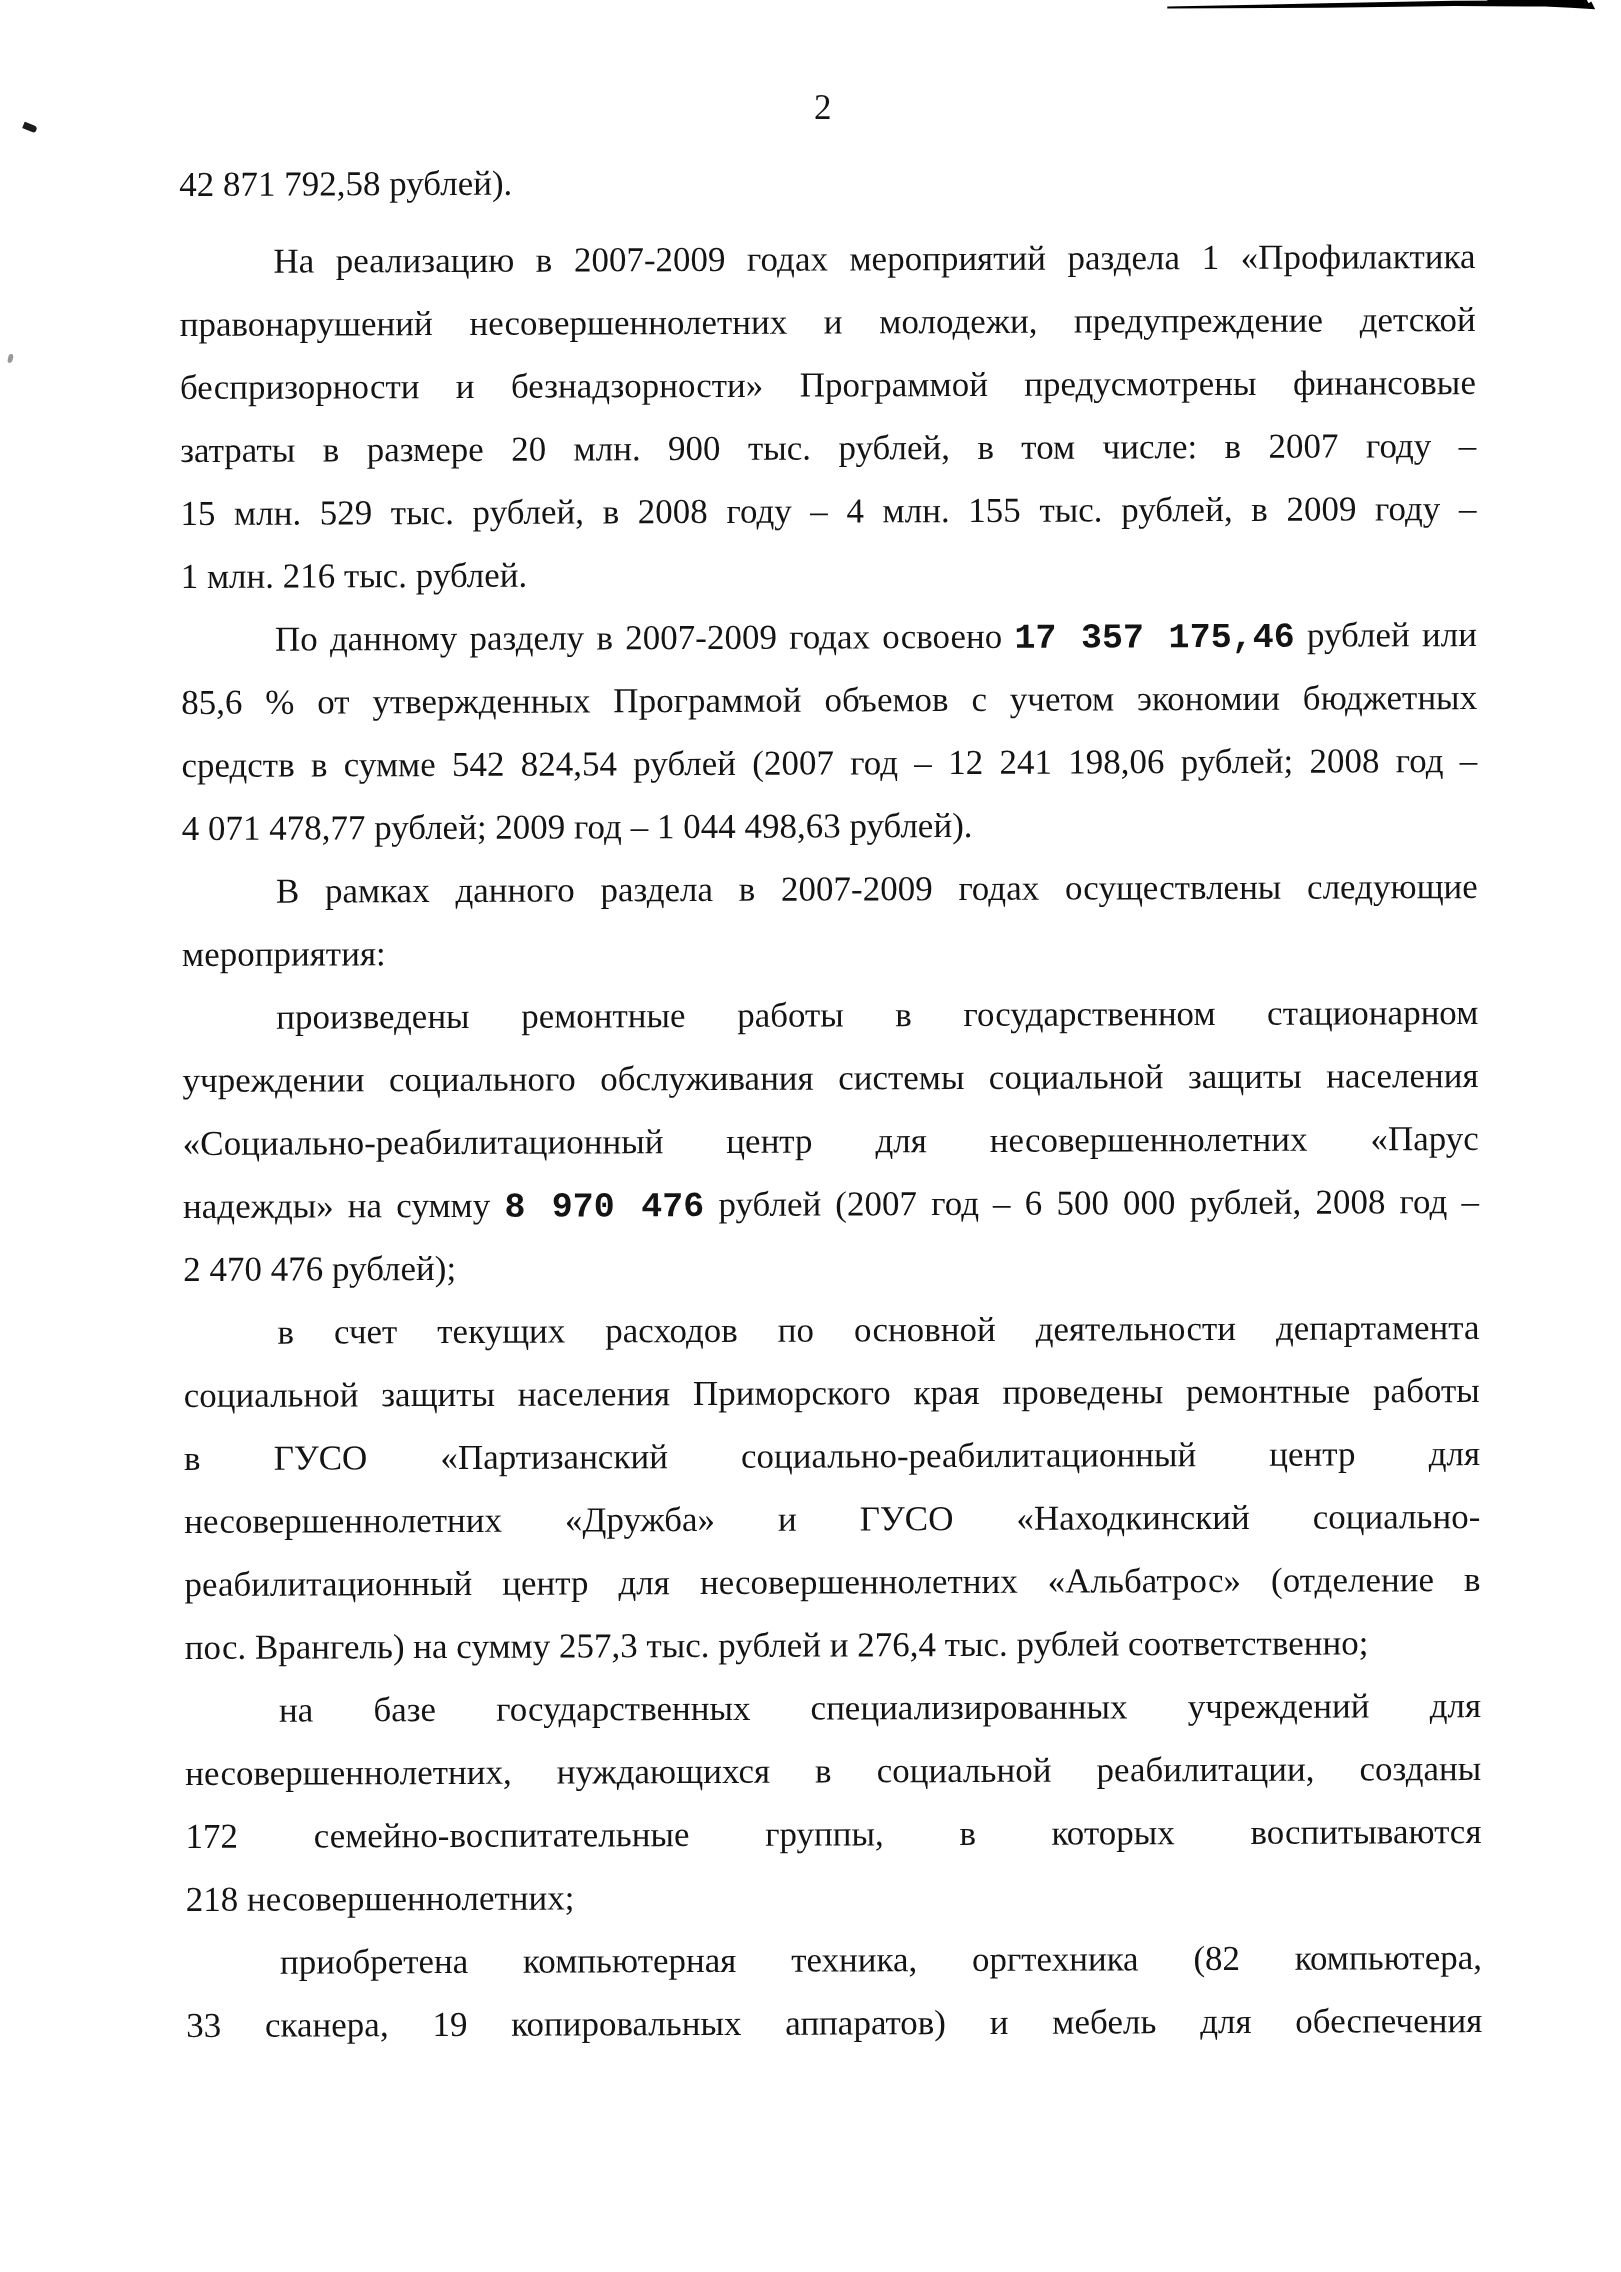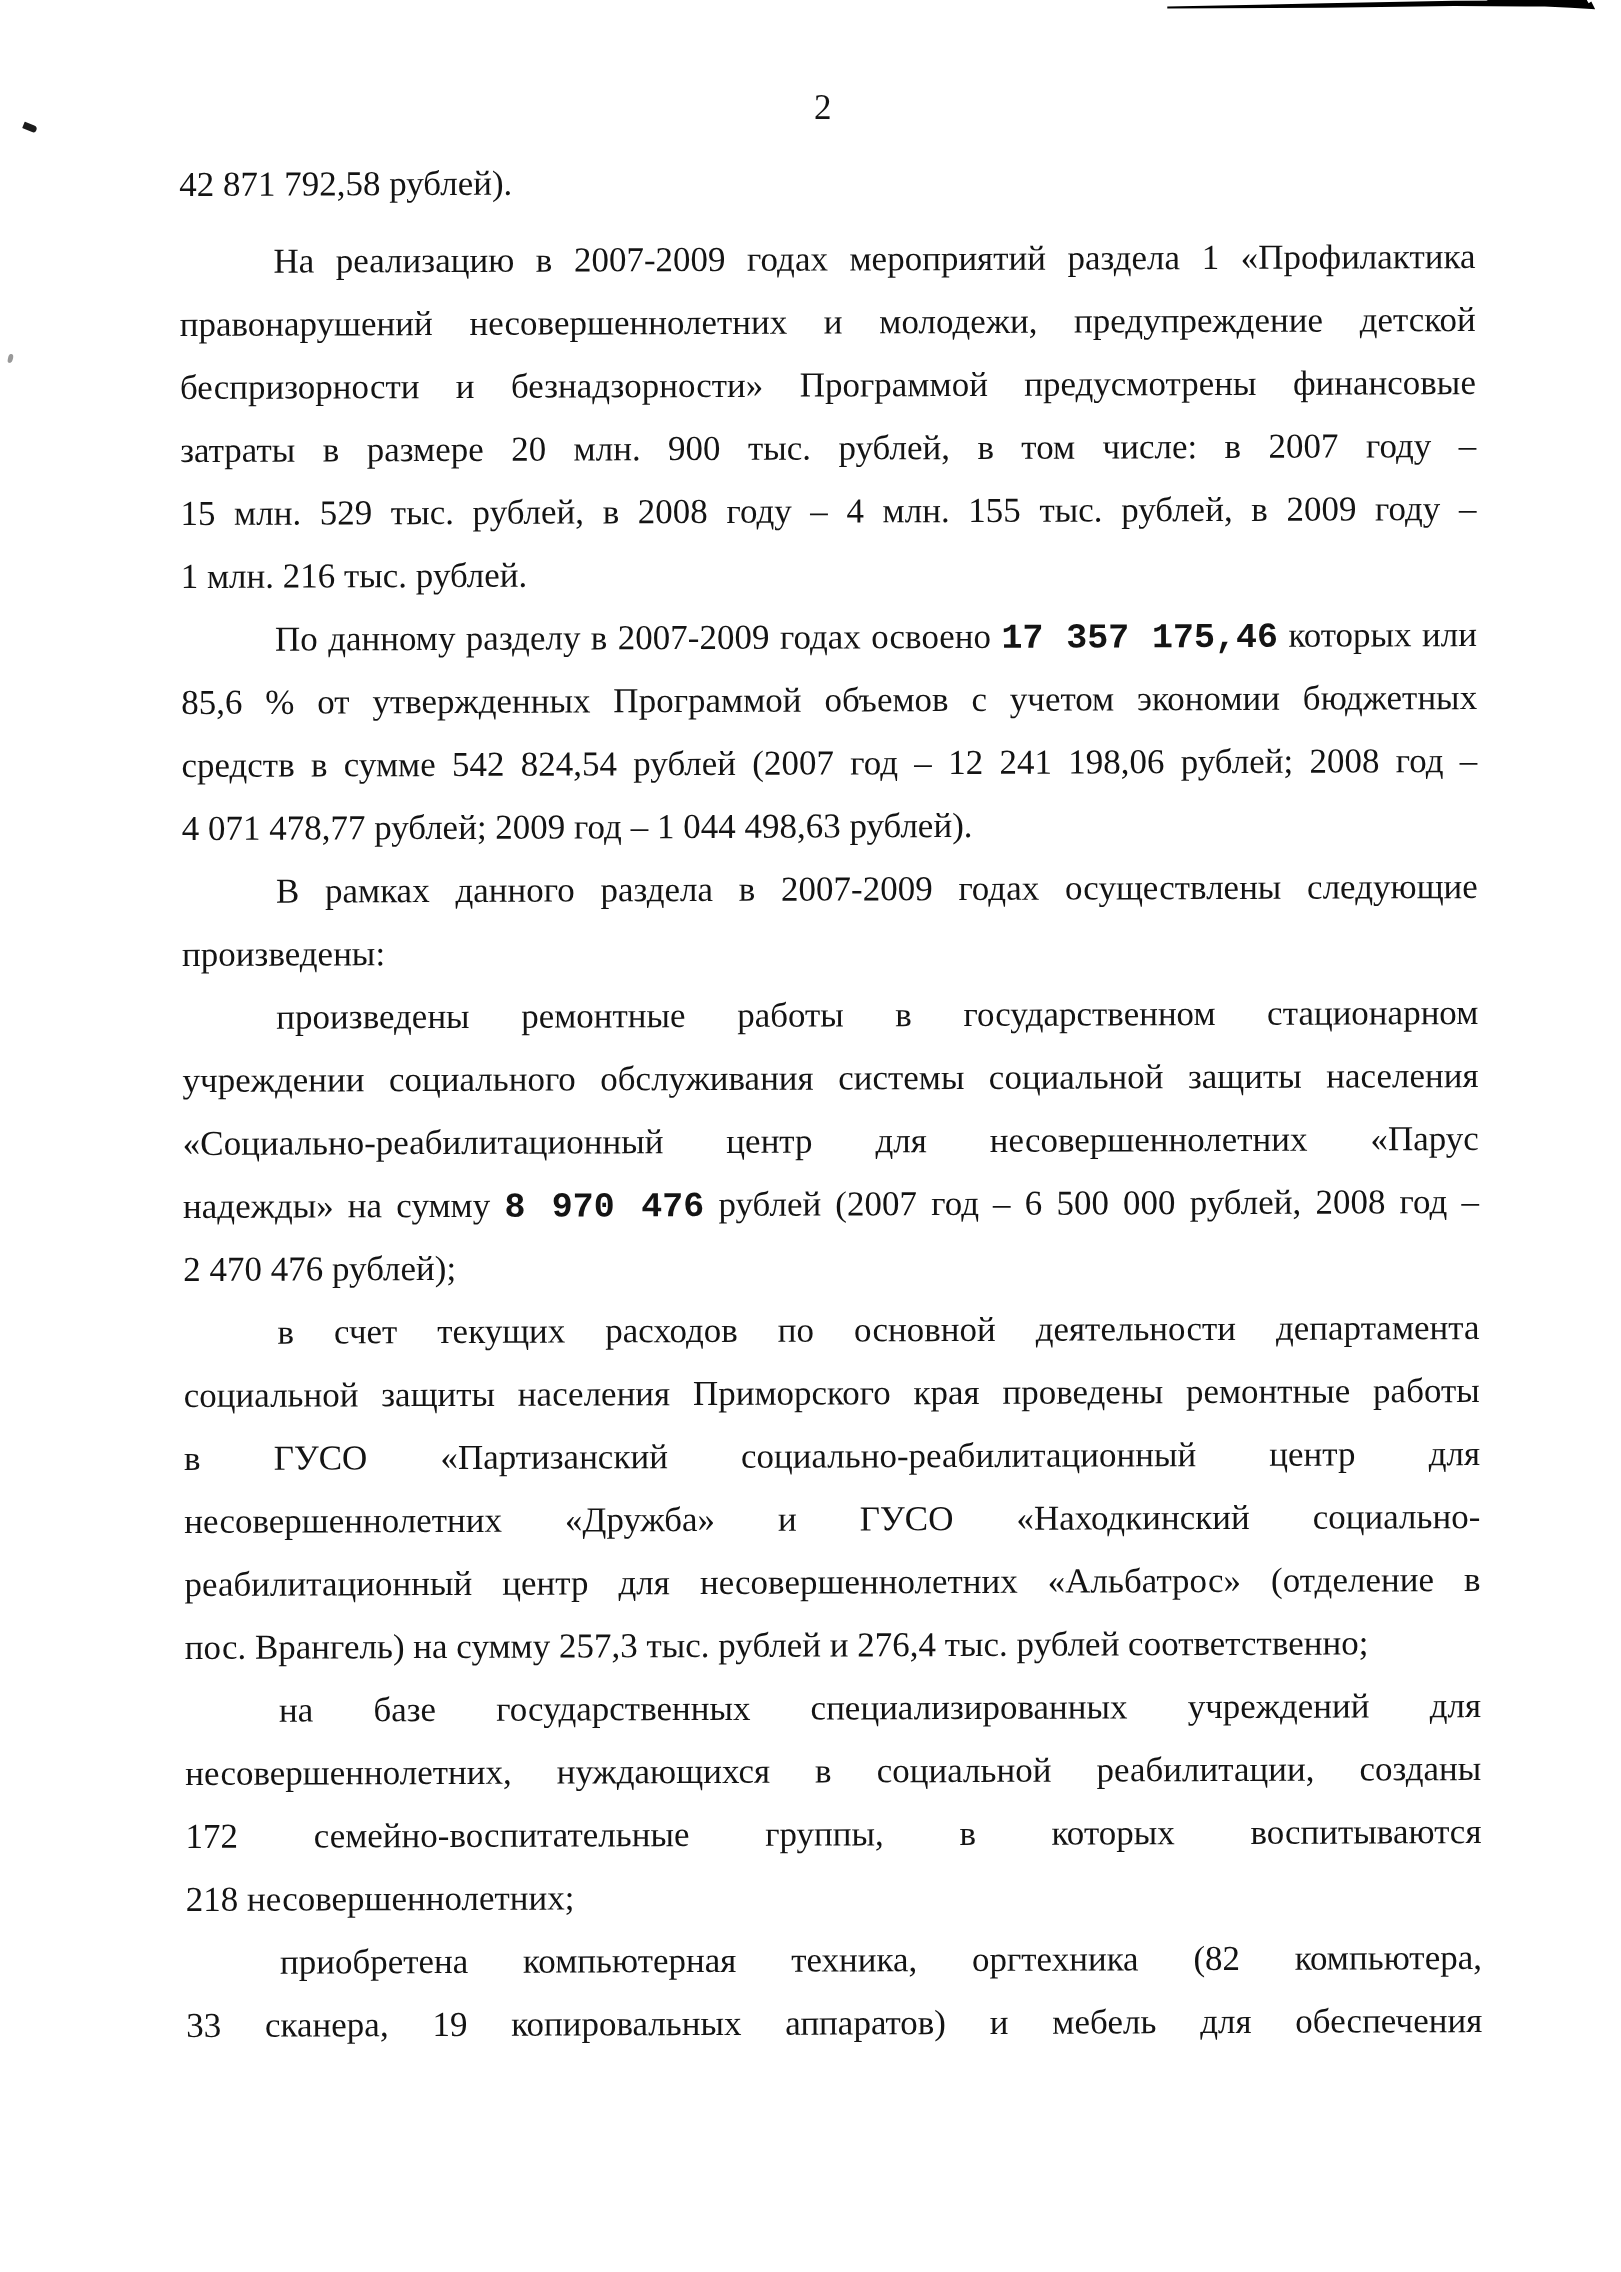--- a/index.html
+++ b/index.html
@@ -80,28 +80,28 @@
       </div>
       <div class="para gap">
         <div class="line j ind"><span>На реализацию в 2007-2009 годах мероприятий раздела 1 «Профилактика</span></div>
         <div class="line j"><span>правонарушений несовершеннолетних и молодежи, предупреждение детской</span></div>
         <div class="line j"><span>беспризорности и безнадзорности» Программой предусмотрены финансовые</span></div>
         <div class="line j"><span>затраты в размере 20 млн. 900 тыс. рублей, в том числе: в 2007 году –</span></div>
         <div class="line j"><span>15 млн. 529 тыс. рублей, в 2008 году – 4 млн. 155 тыс. рублей, в 2009 году –</span></div>
         <div class="line"><span>1 млн. 216 тыс. рублей.</span></div>
       </div>
       <div class="para">
-        <div class="line j ind"><span>По данному разделу в 2007-2009 годах освоено </span><span class="b">17&nbsp;357&nbsp;175,46</span><span> которых или</span></div>
+        <div class="line j ind"><span>По данному разделу в 2007-2009 годах освоено </span><span class="b">17&nbsp;357&nbsp;175,46</span><span> рублей или</span></div>
         <div class="line j"><span>85,6 % от утвержденных Программой объемов с учетом экономии бюджетных</span></div>
         <div class="line j"><span>средств в сумме 542&nbsp;824,54 рублей (2007 год – 12&nbsp;241&nbsp;198,06 рублей; 2008 год –</span></div>
         <div class="line"><span>4&nbsp;071&nbsp;478,77 рублей; 2009 год – 1&nbsp;044&nbsp;498,63 рублей).</span></div>
       </div>
       <div class="para">
         <div class="line j ind"><span>В рамках данного раздела в 2007-2009 годах осуществлены следующие</span></div>
-        <div class="line"><span>произведены:</span></div>
+        <div class="line"><span>мероприятия:</span></div>
       </div>
       <div class="para">
         <div class="line j ind"><span>произведены ремонтные работы в государственном стационарном</span></div>
         <div class="line j"><span>учреждении социального обслуживания системы социальной защиты населения</span></div>
         <div class="line j"><span>«Социально-реабилитационный центр для несовершеннолетних «Парус</span></div>
         <div class="line j"><span>надежды» на сумму </span><span class="b">8&nbsp;970&nbsp;476</span><span> рублей (2007 год – 6&nbsp;500&nbsp;000 рублей, 2008 год –</span></div>
         <div class="line"><span>2&nbsp;470&nbsp;476 рублей);</span></div>
       </div>
       <div class="para">
         <div class="line j ind"><span>в счет текущих расходов по основной деятельности департамента</span></div>

